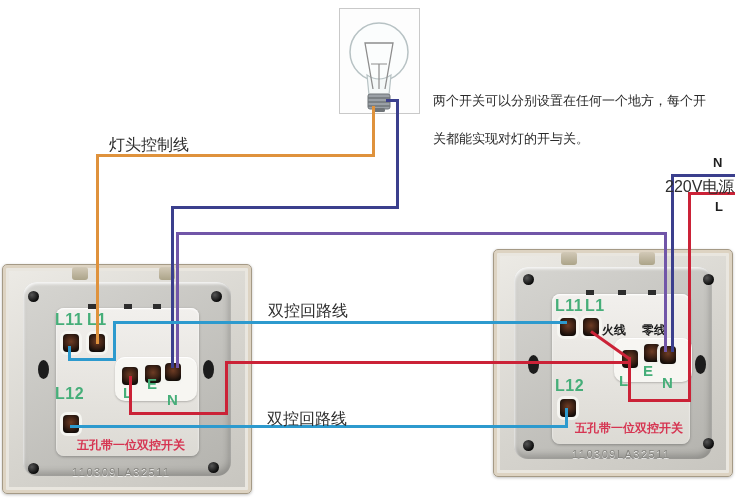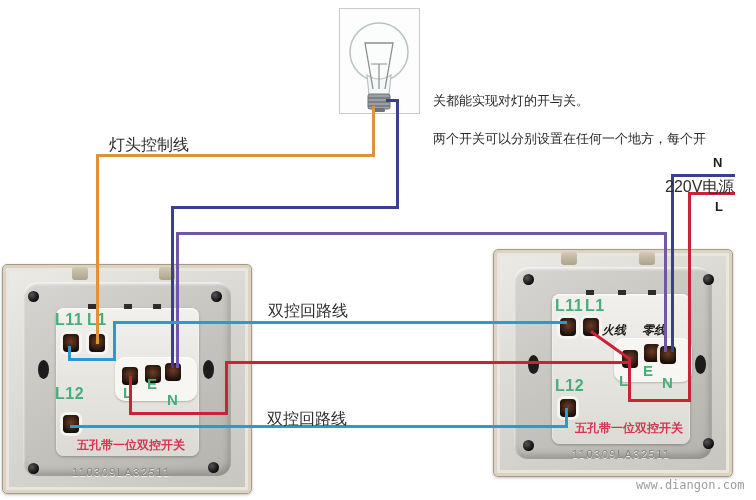--- a/index.html
+++ b/index.html
@@ -43,21 +43,21 @@
        background:linear-gradient(#d2c9b7,#aca489);}
   .tick{position:absolute;width:8px;height:5px;background:#2d2d2d;}
   .boss{position:absolute;background:#f7f6f2;border-radius:10px;
         box-shadow:0 1px 2px rgba(0,0,0,.22), inset 0 1px 1px #fff;}
   .term{position:absolute;width:16px;height:18px;border-radius:4px;
         background:radial-gradient(circle at 50% 42%,#6e3c24 0%,#3a2014 48%,#140d09 78%);
         box-shadow:0 0 0 3px rgba(246,245,241,.95), 0 1px 2px rgba(0,0,0,.35);}
   .glabel{position:absolute;color:var(--green);font-size:16px;font-weight:bold;
           letter-spacing:.5px;white-space:nowrap;}
   .glabel.small{font-size:15px;}
-  .blabel{position:absolute;color:#1c1c1c;font-size:12px;font-weight:bold;white-space:nowrap;font-style:italic;}
+  .blabel{position:absolute;color:#1c1c1c;font-size:12px;font-weight:bold;white-space:nowrap;}
   .caption{position:absolute;color:var(--caption-red);font-size:12px;font-weight:bold;
            white-space:nowrap;}
   .serial{position:absolute;color:#85847f;font-size:11px;letter-spacing:1.5px;
           text-shadow:0 1px 0 rgba(255,255,255,.8);white-space:nowrap;}
 </style>
 </head>
 <body>
 
 <div class="stage">
 
@@ -103,29 +103,28 @@
   <div class="wire w-cyan" style="left:68px;top:346px;width:3px;height:14px;"></div>
   <div class="wire w-cyan" style="left:68px;top:358px;width:48px;height:3px;"></div>
   <div class="wire w-cyan" style="left:113px;top:321px;width:3px;height:40px;"></div>
   <div class="wire w-cyan" style="left:113px;top:321px;width:454px;height:3px;"></div>
 
   <div class="wire w-cyan" style="left:70px;top:425px;width:498px;height:3px;"></div>
   <div class="wire w-cyan" style="left:565px;top:408px;width:3px;height:19px;"></div>
 
   <div class="lbl" style="left:109px;top:135px;">灯头控制线</div>
   <div class="note">
+    <div>两个开关可以分别设置在任何一个地方，每个开</div>
     <div>关都能实现对灯的开与关。</div>
-    <div>两个开关可以分别设置在任何一个地方，每个开</div>
   </div>
   <div class="endlbl" style="left:713px;top:155px;">N</div>
   <div class="lbl" style="left:665px;top:177px;">220V电源</div>
   <div class="endlbl" style="left:715px;top:199px;">L</div>
   <div class="lbl" style="left:268px;top:301px;">双控回路线</div>
   <div class="lbl" style="left:267px;top:409px;">双控回路线</div>
-  <div class="watermark">www.diangon.com</div>
 
   <div class="panel" style="left:2px;top:264px;width:248px;height:228px;">
     <div class="tab" style="left:69px;"></div>
     <div class="tab" style="left:156px;"></div>
     <div class="plate"></div>
     <div class="screw" style="left:25px;top:26px;"></div>
     <div class="screw" style="left:208px;top:26px;"></div>
     <div class="screw" style="left:25px;top:198px;"></div>
     <div class="screw" style="left:205px;top:197px;"></div>
     <div class="oval" style="left:35px;top:95px;"></div>

